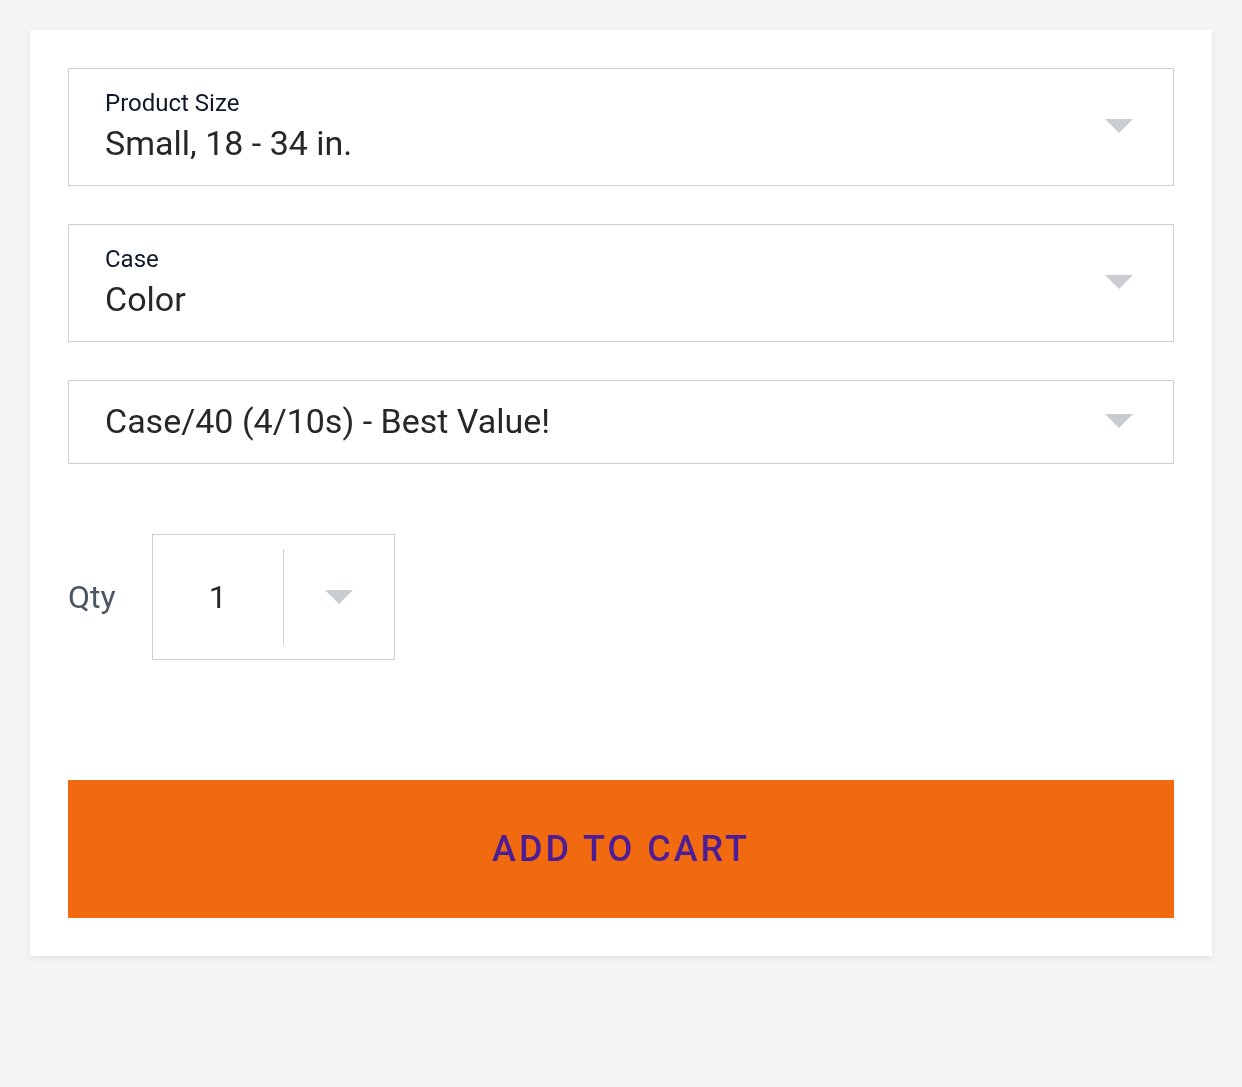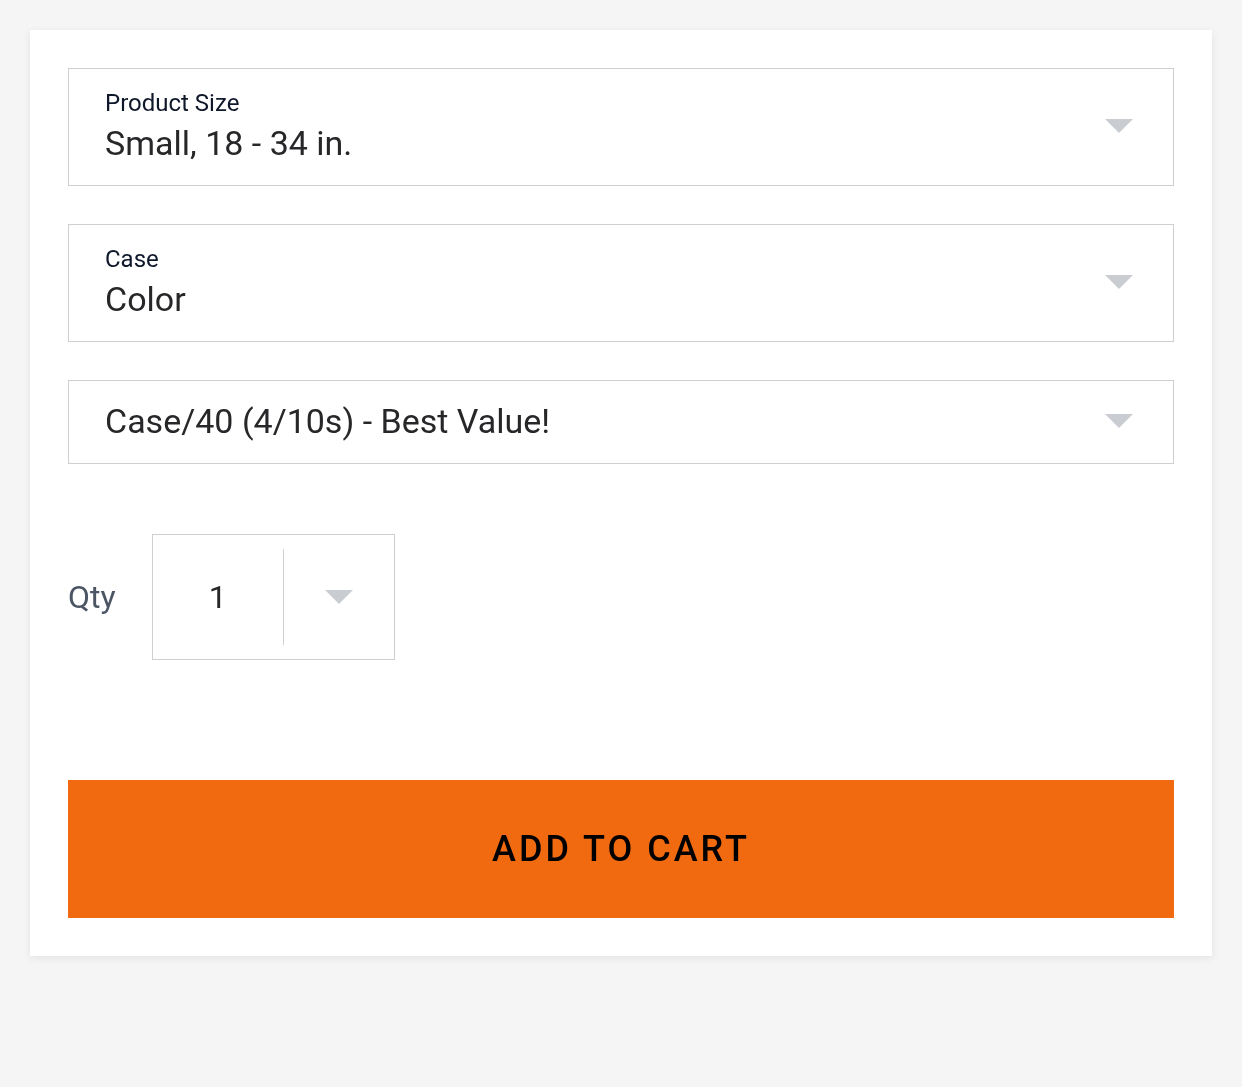--- a/index.html
+++ b/index.html
@@ -88,21 +88,21 @@
     .qty-dropdown {
       width: 110px;
       display: flex;
       align-items: center;
       justify-content: center;
       cursor: pointer;
     }
     .add-to-cart {
       width: 100%;
       background: #f26a0f;
-      color: #000000;
+      color: #4c1d95;
       border: none;
       padding: 48px 12px;
       font-size: 36px;
       font-weight: 500;
       letter-spacing: 3px;
       cursor: pointer;
       font-family: inherit;
     }
   </style>
 </head>

